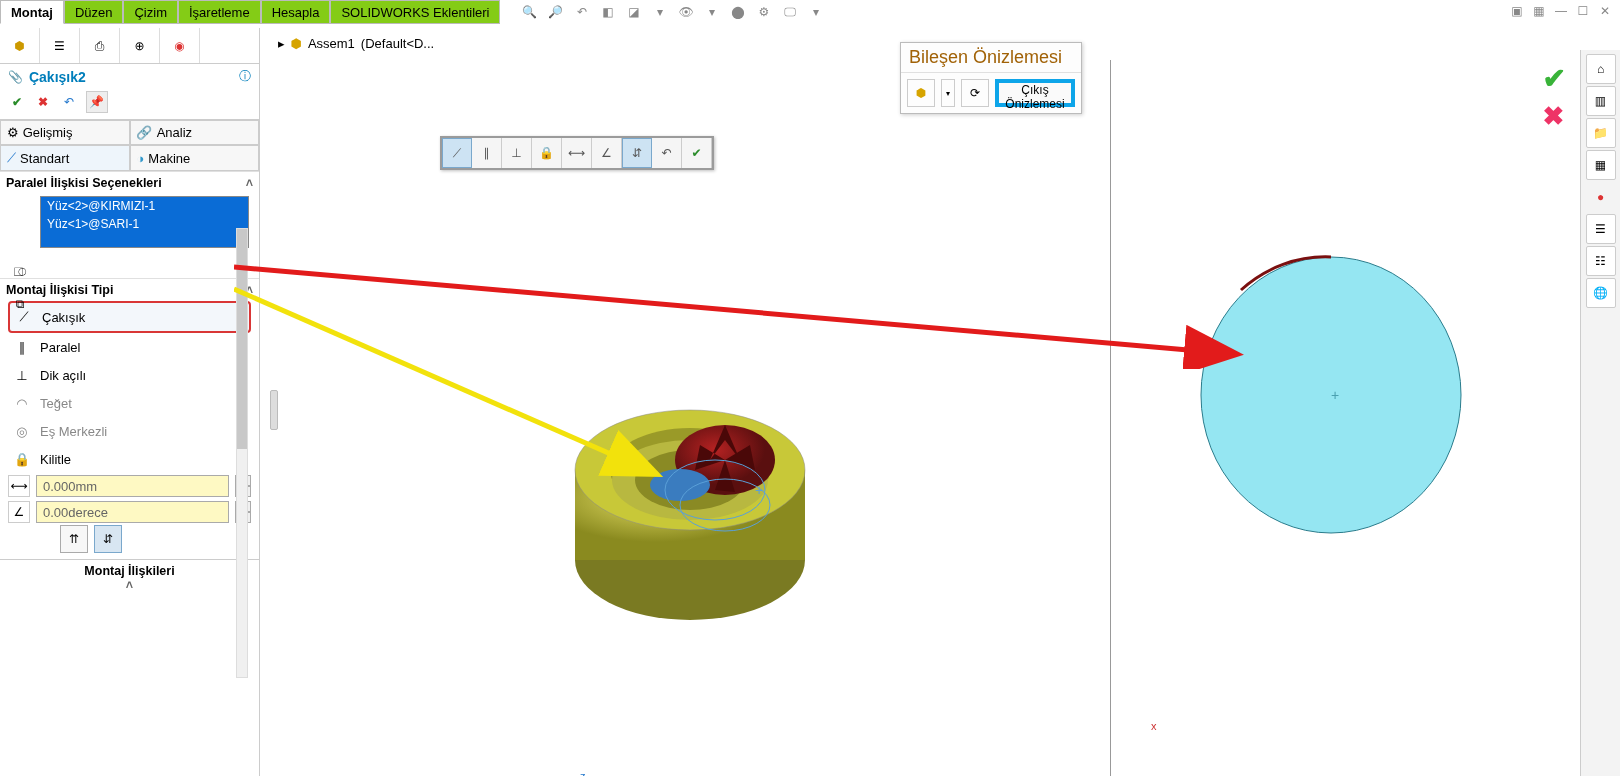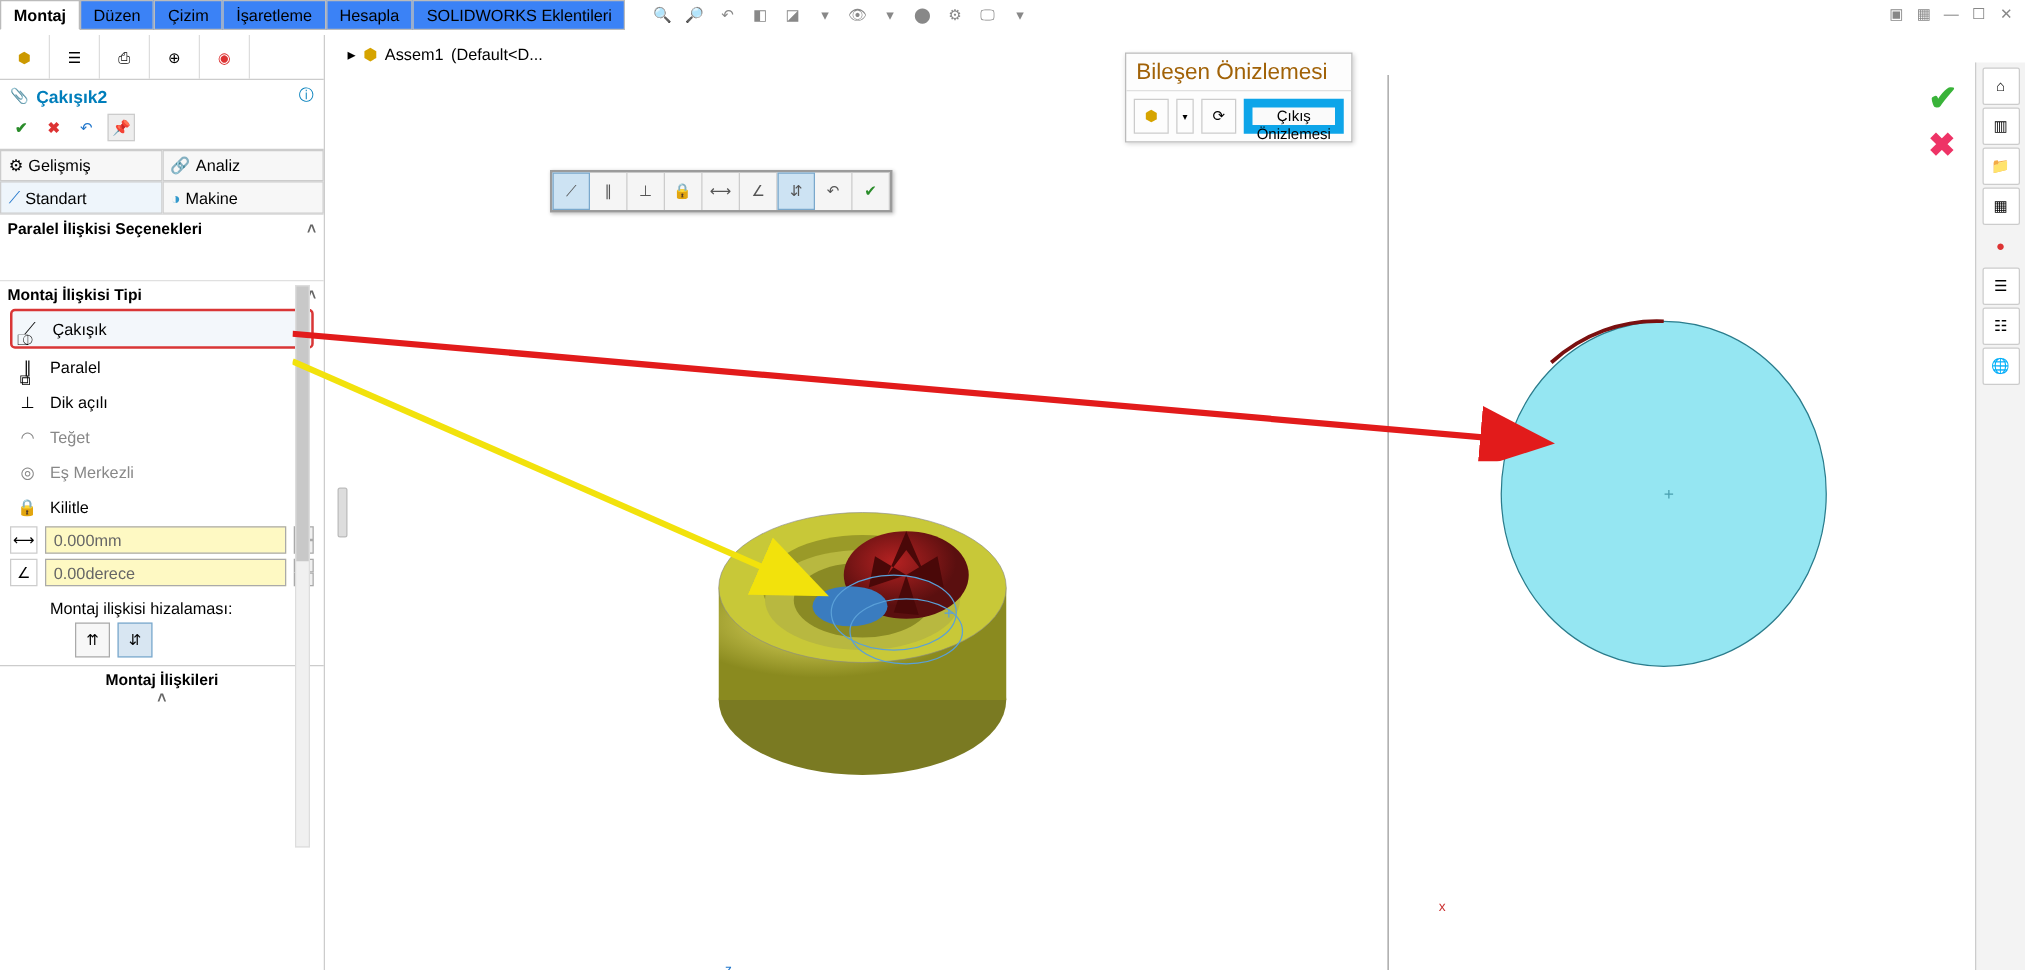--- a/index.html
+++ b/index.html
@@ -1,20 +1,20 @@
 <!DOCTYPE html>
 <html><head>
 <meta charset="utf-8">
 <style>
 * { box-sizing: border-box; margin: 0; padding: 0; font-family: "Segoe UI", Arial, sans-serif; }
 body { width: 1620px; height: 776px; background: #fff; overflow: hidden; position: relative; font-size: 12px; }
 
 
 .cmd-tabs { display: flex; position: absolute; top: 0; left: 0; height: 24px; align-items: stretch; }
-.cmd-tab { padding: 3px 10px; border: 1px solid #bbb; background: #3b82f6; display: flex; align-items: center; font-size: 13px; cursor: pointer; }
+.cmd-tab { padding: 3px 10px; border: 1px solid #bbb; background: #84cc16; display: flex; align-items: center; font-size: 13px; cursor: pointer; }
 .cmd-tab.active { background: #fff; font-weight: bold; border-bottom: 1px solid #fff; }
 
 
 .hud-icons { position: absolute; top: 2px; left: 520px; display: flex; gap: 6px; align-items: center; }
 .hud-icons span { width: 20px; height: 20px; display: inline-flex; align-items: center; justify-content: center; color: #888; cursor: pointer; }
 
 
 .win-ctrls { position: absolute; top: 2px; right: 6px; display: flex; gap: 4px; }
 .win-ctrls span { width: 18px; height: 18px; display: inline-flex; align-items: center; justify-content: center; color: #888; cursor:pointer;}
 
@@ -77,21 +77,21 @@
 .ctx-toolbar { position:absolute; top:136px; left:440px; display:flex; border:2px solid #9b9b9b; background:#f5f5f5; box-shadow: 1px 1px 3px rgba(0,0,0,0.25);}
 .ctx-toolbar span { width:30px; height:30px; border-right:1px solid #ccc; display:inline-flex; align-items:center; justify-content:center; cursor:pointer; color:#555;}
 .ctx-toolbar span.active { background:#cde3f3; border:1px solid #7aa8cc;}
 .ctx-toolbar span.ok { color:#2a8c2a; }
 
 
 .preview-win { position:absolute; top:42px; left:900px; width:182px; border:1px solid #bbb; background:#fdfdfd; box-shadow: 1px 1px 4px rgba(0,0,0,0.2);}
 .preview-win .ttl { padding:4px 8px; color:#a16207; border-bottom:1px solid #e0e0e0; font-size: 18px;}
 .preview-win .body { padding:6px; display:flex; align-items:center; gap:6px;}
 .preview-win .small-btn { width:28px; height:28px; border:1px solid #ccc; display:inline-flex; align-items:center; justify-content:center; cursor:pointer;}
-.preview-win .big-btn { flex:1; height:28px; border:7px solid #0ea5e9; background:#fafafa; cursor:pointer; font-size: 12px;}
+.preview-win .big-btn { flex:1; height:28px; border:4px solid #0ea5e9; background:#fafafa; cursor:pointer; font-size: 12px;}
 .preview-win .drop { width:14px; border:1px solid #ccc; height:28px; display:inline-flex; align-items:center; justify-content:center; cursor:pointer; font-size:8px;}
 
 
 .taskpane { position:absolute; top:50px; right:0; width:40px; bottom:0; background:#f3f3f3; border-left:1px solid #ccc; display:flex; flex-direction:column; align-items:center; padding-top:4px; gap:2px;}
 .taskpane span { width:30px; height:30px; border:1px solid #ccc; background:#fff; display:inline-flex; align-items:center; justify-content:center; cursor:pointer; border-radius:2px;}
 
 
 .confirm-corner { position:absolute; top:62px; right:54px; display:flex; flex-direction:column; gap:6px; }
 .confirm-corner .ok { color:#39b339; font-size:28px; font-weight:bold; cursor:pointer;}
 .confirm-corner .no { color:#e36; font-size:26px; font-weight:bold; cursor:pointer;}
@@ -186,20 +186,25 @@
 
   <div class="group-header">
     <span>Paralel İlişkisi Seçenekleri</span>
       <span class="chev">˄</span>
   </div>
 
   <div class="sel-side-icons">
     <span>⎄</span>
     <span>⧉</span>
   </div>
+  <div class="sel-box">
+    <div class="sel-row">Yüz&lt;2&gt;@KIRMIZI-1</div>
+    <div class="sel-row">Yüz&lt;1&gt;@SARI-1</div>
+    <div style="height:14px;background:#0a6cd6;"></div>
+  </div>
 
   <div class="group-header" style="margin-top:30px;">
     <span>Montaj İlişkisi Tipi</span>
       <span class="chev">˄</span>
   </div>
 
   <div class="mate-types">
     <div class="mate-row selected">
         <span class="mi">⟋</span>
         <span>Çakışık</span>
@@ -236,21 +241,20 @@
   </div>
   <div class="val-row">
     <span class="mi">∠</span>
     <input disabled="" value="0.00derece" style="">
     <div class="spin">
         <span>▲</span>
         <span>▼</span>
       </div>
   </div>
 
-  <div class="align-label">Montaj ilişkisi hizalaması:</div>
   <div class="align-btns">
     <span>⇈</span>
     <span class="pressed">⇵</span>
   </div>
 
   <div class="group-header" style="border-top:1px solid #ccc;flex-direction:column;">
     <span>Montaj İlişkileri</span>
       <span class="chev">˄</span>
   </div>
 

